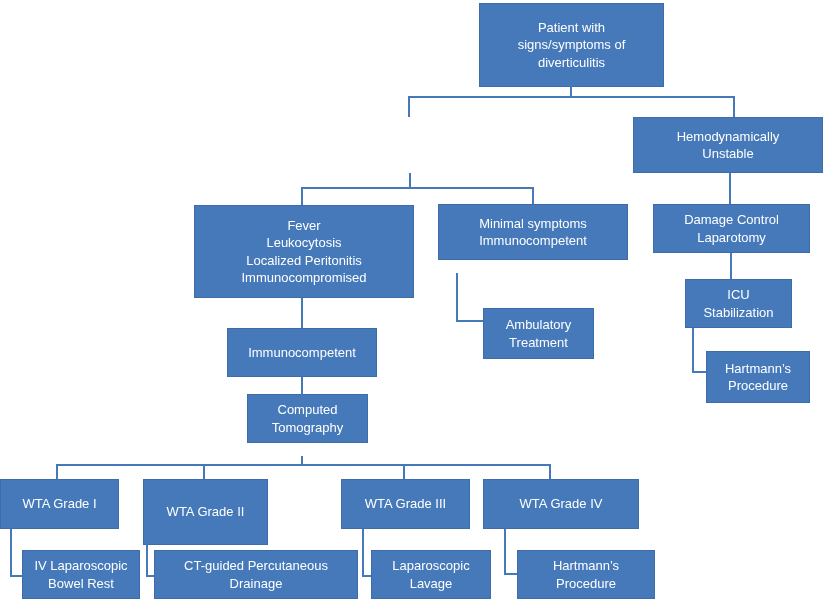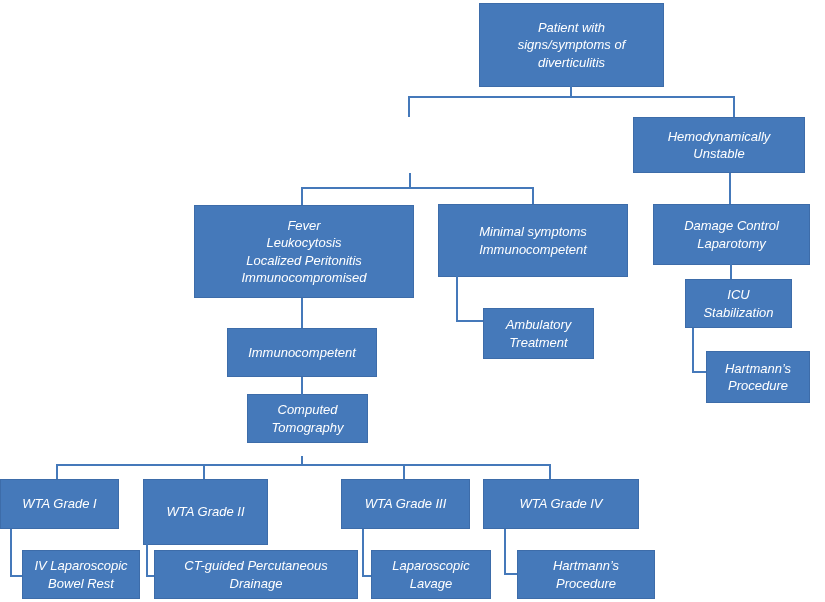--- a/index.html
+++ b/index.html
@@ -14,21 +14,20 @@
     padding: 0;
     background: var(--background);
     font-family: "Liberation Sans", "DejaVu Sans", sans-serif;
   }
   .canvas {
     position: relative;
     width: 825px;
     height: 602px;
     background: var(--background);
     overflow: hidden;
-    font-style: italic;
   }
   .node {
     position: absolute;
     box-sizing: border-box;
     background: var(--box_fill);
     border: 1px solid var(--box_border);
     color: var(--text);
     display: flex;
     align-items: center;
     justify-content: center;
@@ -44,31 +43,31 @@
   }
 </style>
 </head>
 <body>
 
 <div class="canvas">
 
   <div class="node" style="left:479px;top:3px;width:185px;height:84px">Patient with
 signs/symptoms of
 diverticulitis</div>
-  <div class="node" style="left:633px;top:117px;width:172px;height:56px">Hemodynamically
+  <div class="node" style="left:633px;top:117px;width:190px;height:56px">Hemodynamically
 Unstable</div>
   <div class="node" style="left:194px;top:205px;width:220px;height:93px">Fever
 Leukocytosis
 Localized Peritonitis
 Immunocompromised</div>
-  <div class="node" style="left:438px;top:204px;width:190px;height:73px">Minimal symptoms
+  <div class="node" style="left:438px;top:204px;width:190px;height:56px">Minimal symptoms
 Immunocompetent</div>
   <div class="node" style="left:483px;top:308px;width:111px;height:51px">Ambulatory
 Treatment</div>
-  <div class="node" style="left:653px;top:204px;width:157px;height:61px">Damage Control
+  <div class="node" style="left:653px;top:204px;width:157px;height:49px">Damage Control
 Laparotomy</div>
   <div class="node" style="left:685px;top:279px;width:107px;height:49px">ICU
 Stabilization</div>
   <div class="node" style="left:706px;top:351px;width:104px;height:52px">Hartmann’s
 Procedure</div>
   <div class="node" style="left:227px;top:328px;width:150px;height:49px">Immunocompetent</div>
   <div class="node" style="left:247px;top:394px;width:121px;height:49px">Computed
 Tomography</div>
   <div class="node" style="left:0px;top:479px;width:119px;height:50px">WTA Grade I</div>
   <div class="node" style="left:143px;top:479px;width:125px;height:66px">WTA Grade II</div>

